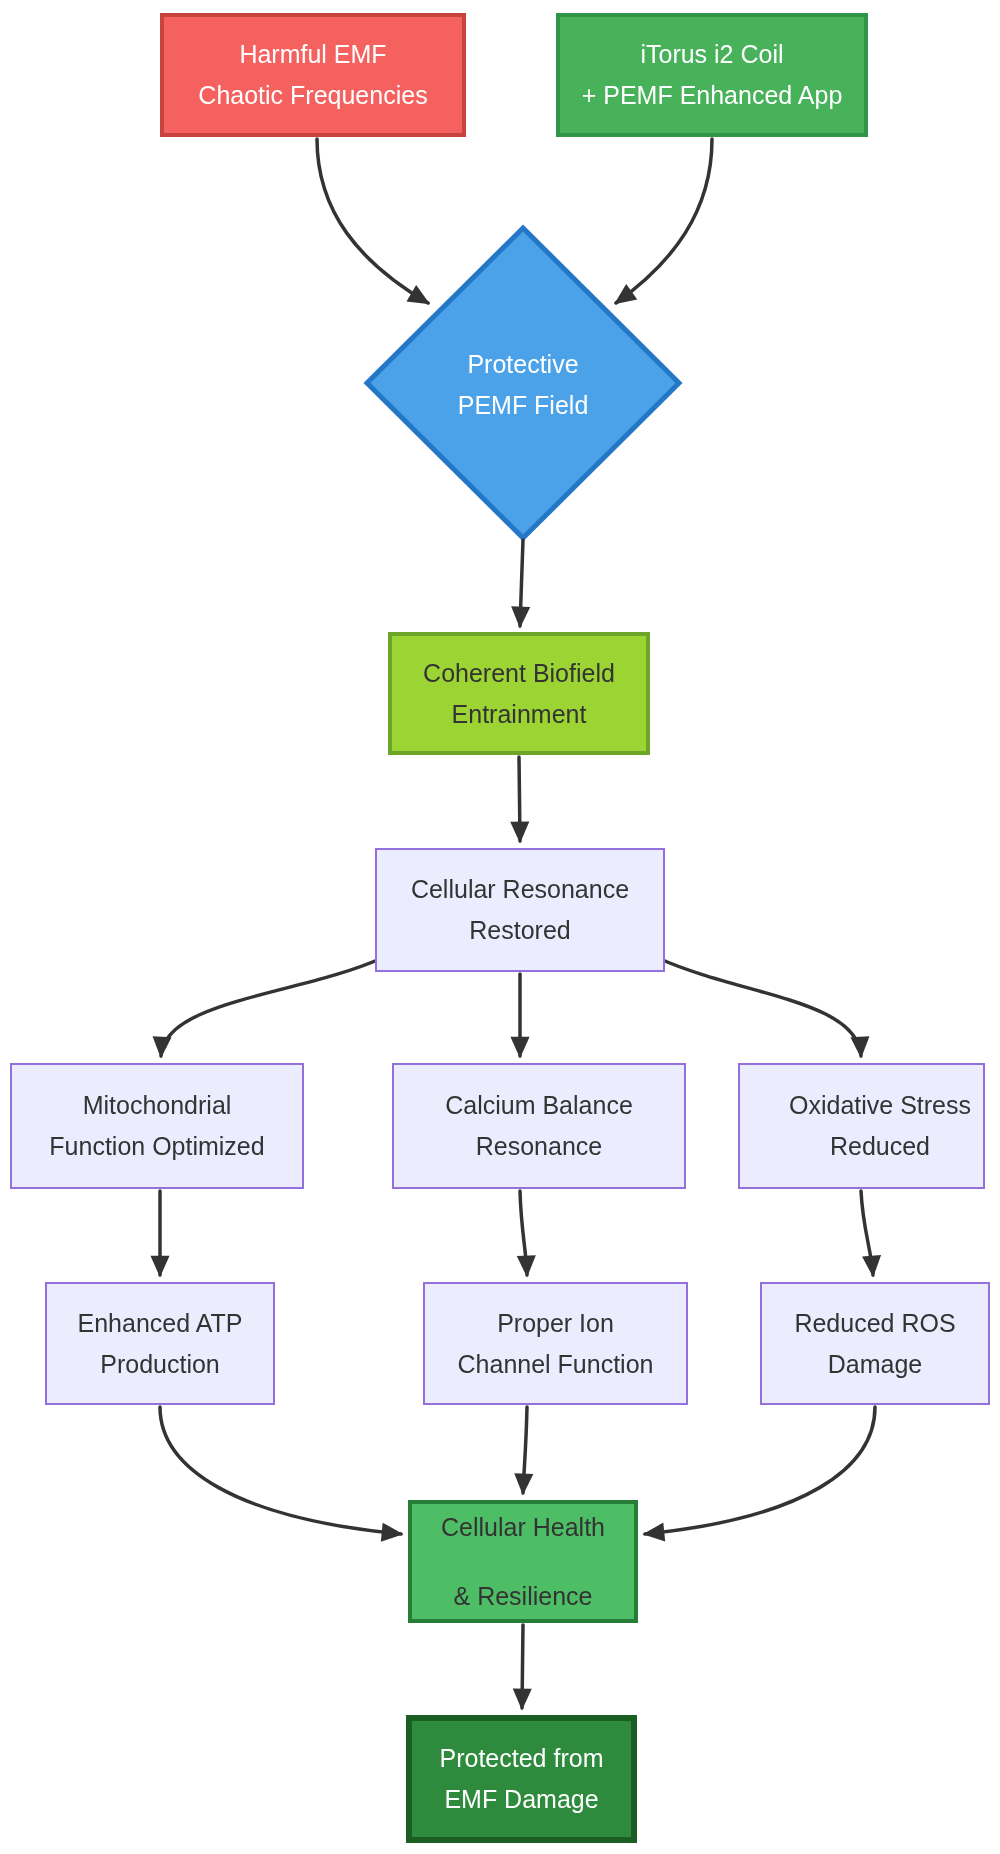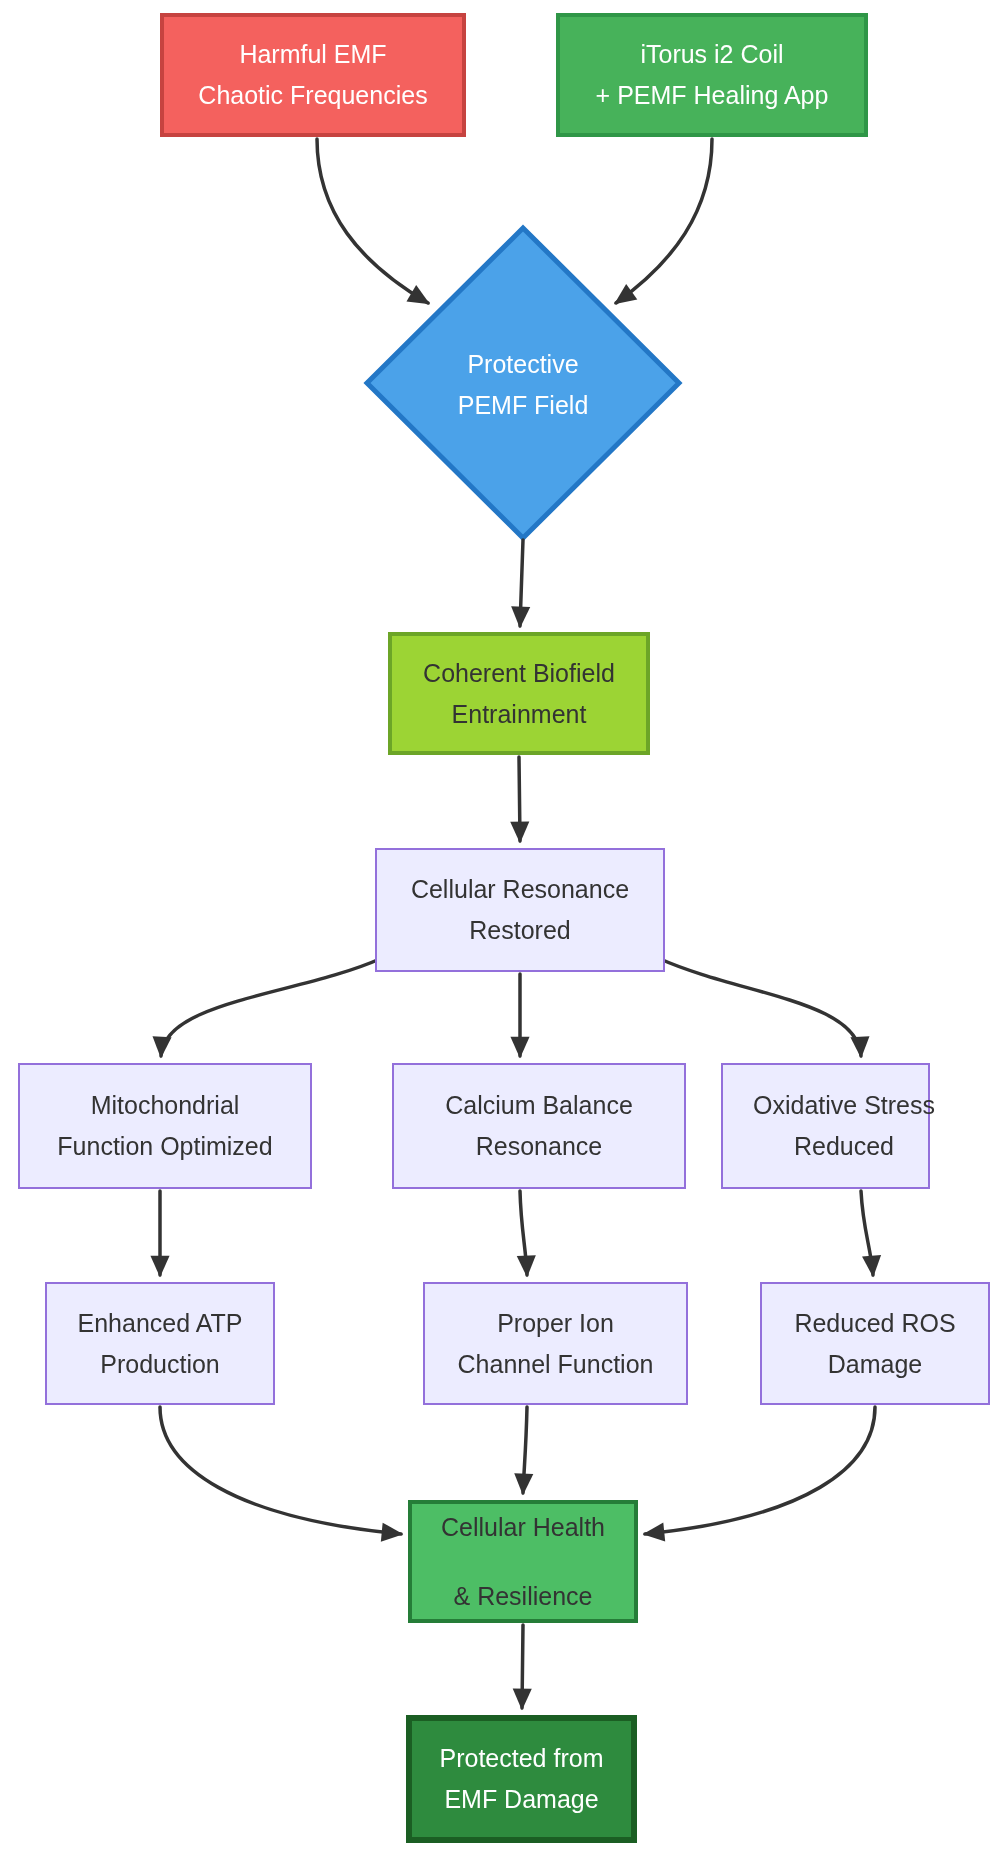--- a/index.html
+++ b/index.html
@@ -27,23 +27,23 @@
   .style-lavender  { background:var(--lavender-fill);  border:2px solid var(--lavender-border);  color:var(--dark-text); }
   .style-health    { background:var(--health-fill);    border:4px solid var(--health-border);    color:var(--dark-text); }
   .style-protected { background:var(--protected-fill); border:6px solid var(--protected-border); color:var(--light-text); }
   .diamond-label   { background:transparent; border:none; color:var(--light-text); }
 
   .n-harmful   { left:160px; top:13px;   width:306px; height:124px; }
   .n-itorus    { left:556px; top:13px;   width:312px; height:124px; }
   .n-field     { left:403px; top:320px;  width:240px; height:130px; }
   .n-coherent  { left:388px; top:632px;  width:262px; height:123px; }
   .n-resonance { left:375px; top:848px;  width:290px; height:124px; }
-  .n-mito      { left:18px;  top:1063px; width:294px; height:126px; }
+  .n-mito      { left:10px;  top:1063px; width:294px; height:126px; }
   .n-calcium   { left:392px; top:1063px; width:294px; height:126px; }
-  .n-oxidative { left:721px; top:1063px; width:209px; height:126px;padding-left:37px; }
+  .n-oxidative { left:738px; top:1063px; width:247px; height:126px;padding-left:37px; }
   .n-atp       { left:45px;  top:1282px; width:230px; height:123px; }
   .n-ion       { left:395px; top:1282px; width:265px; height:123px;margin-left:28px; }
   .n-ros       { left:760px; top:1282px; width:230px; height:123px; }
   .n-health    { left:408px; top:1500px; width:230px; height:123px;gap:28px; }
   .n-protected { left:406px; top:1715px; width:231px; height:128px; }
 </style>
 </head>
 <body>
 
 <div class="canvas">
@@ -78,21 +78,21 @@
     <path class="edge" d="M523,1625 L522,1708" marker-end="url(#arrowhead)"></path>
   </svg>
 
   <div class="node n-harmful style-red">
     <span>Harmful EMF</span>
     <span>Chaotic Frequencies</span>
   </div>
 
   <div class="node n-itorus style-green">
     <span>iTorus i2 Coil</span>
-    <span>+ PEMF Healing App</span>
+    <span>+ PEMF Enhanced App</span>
   </div>
 
   <div class="node n-field diamond-label">
     <span>Protective</span>
     <span>PEMF Field</span>
   </div>
 
   <div class="node n-coherent style-lime">
     <span>Coherent Biofield</span>
     <span>Entrainment</span>

